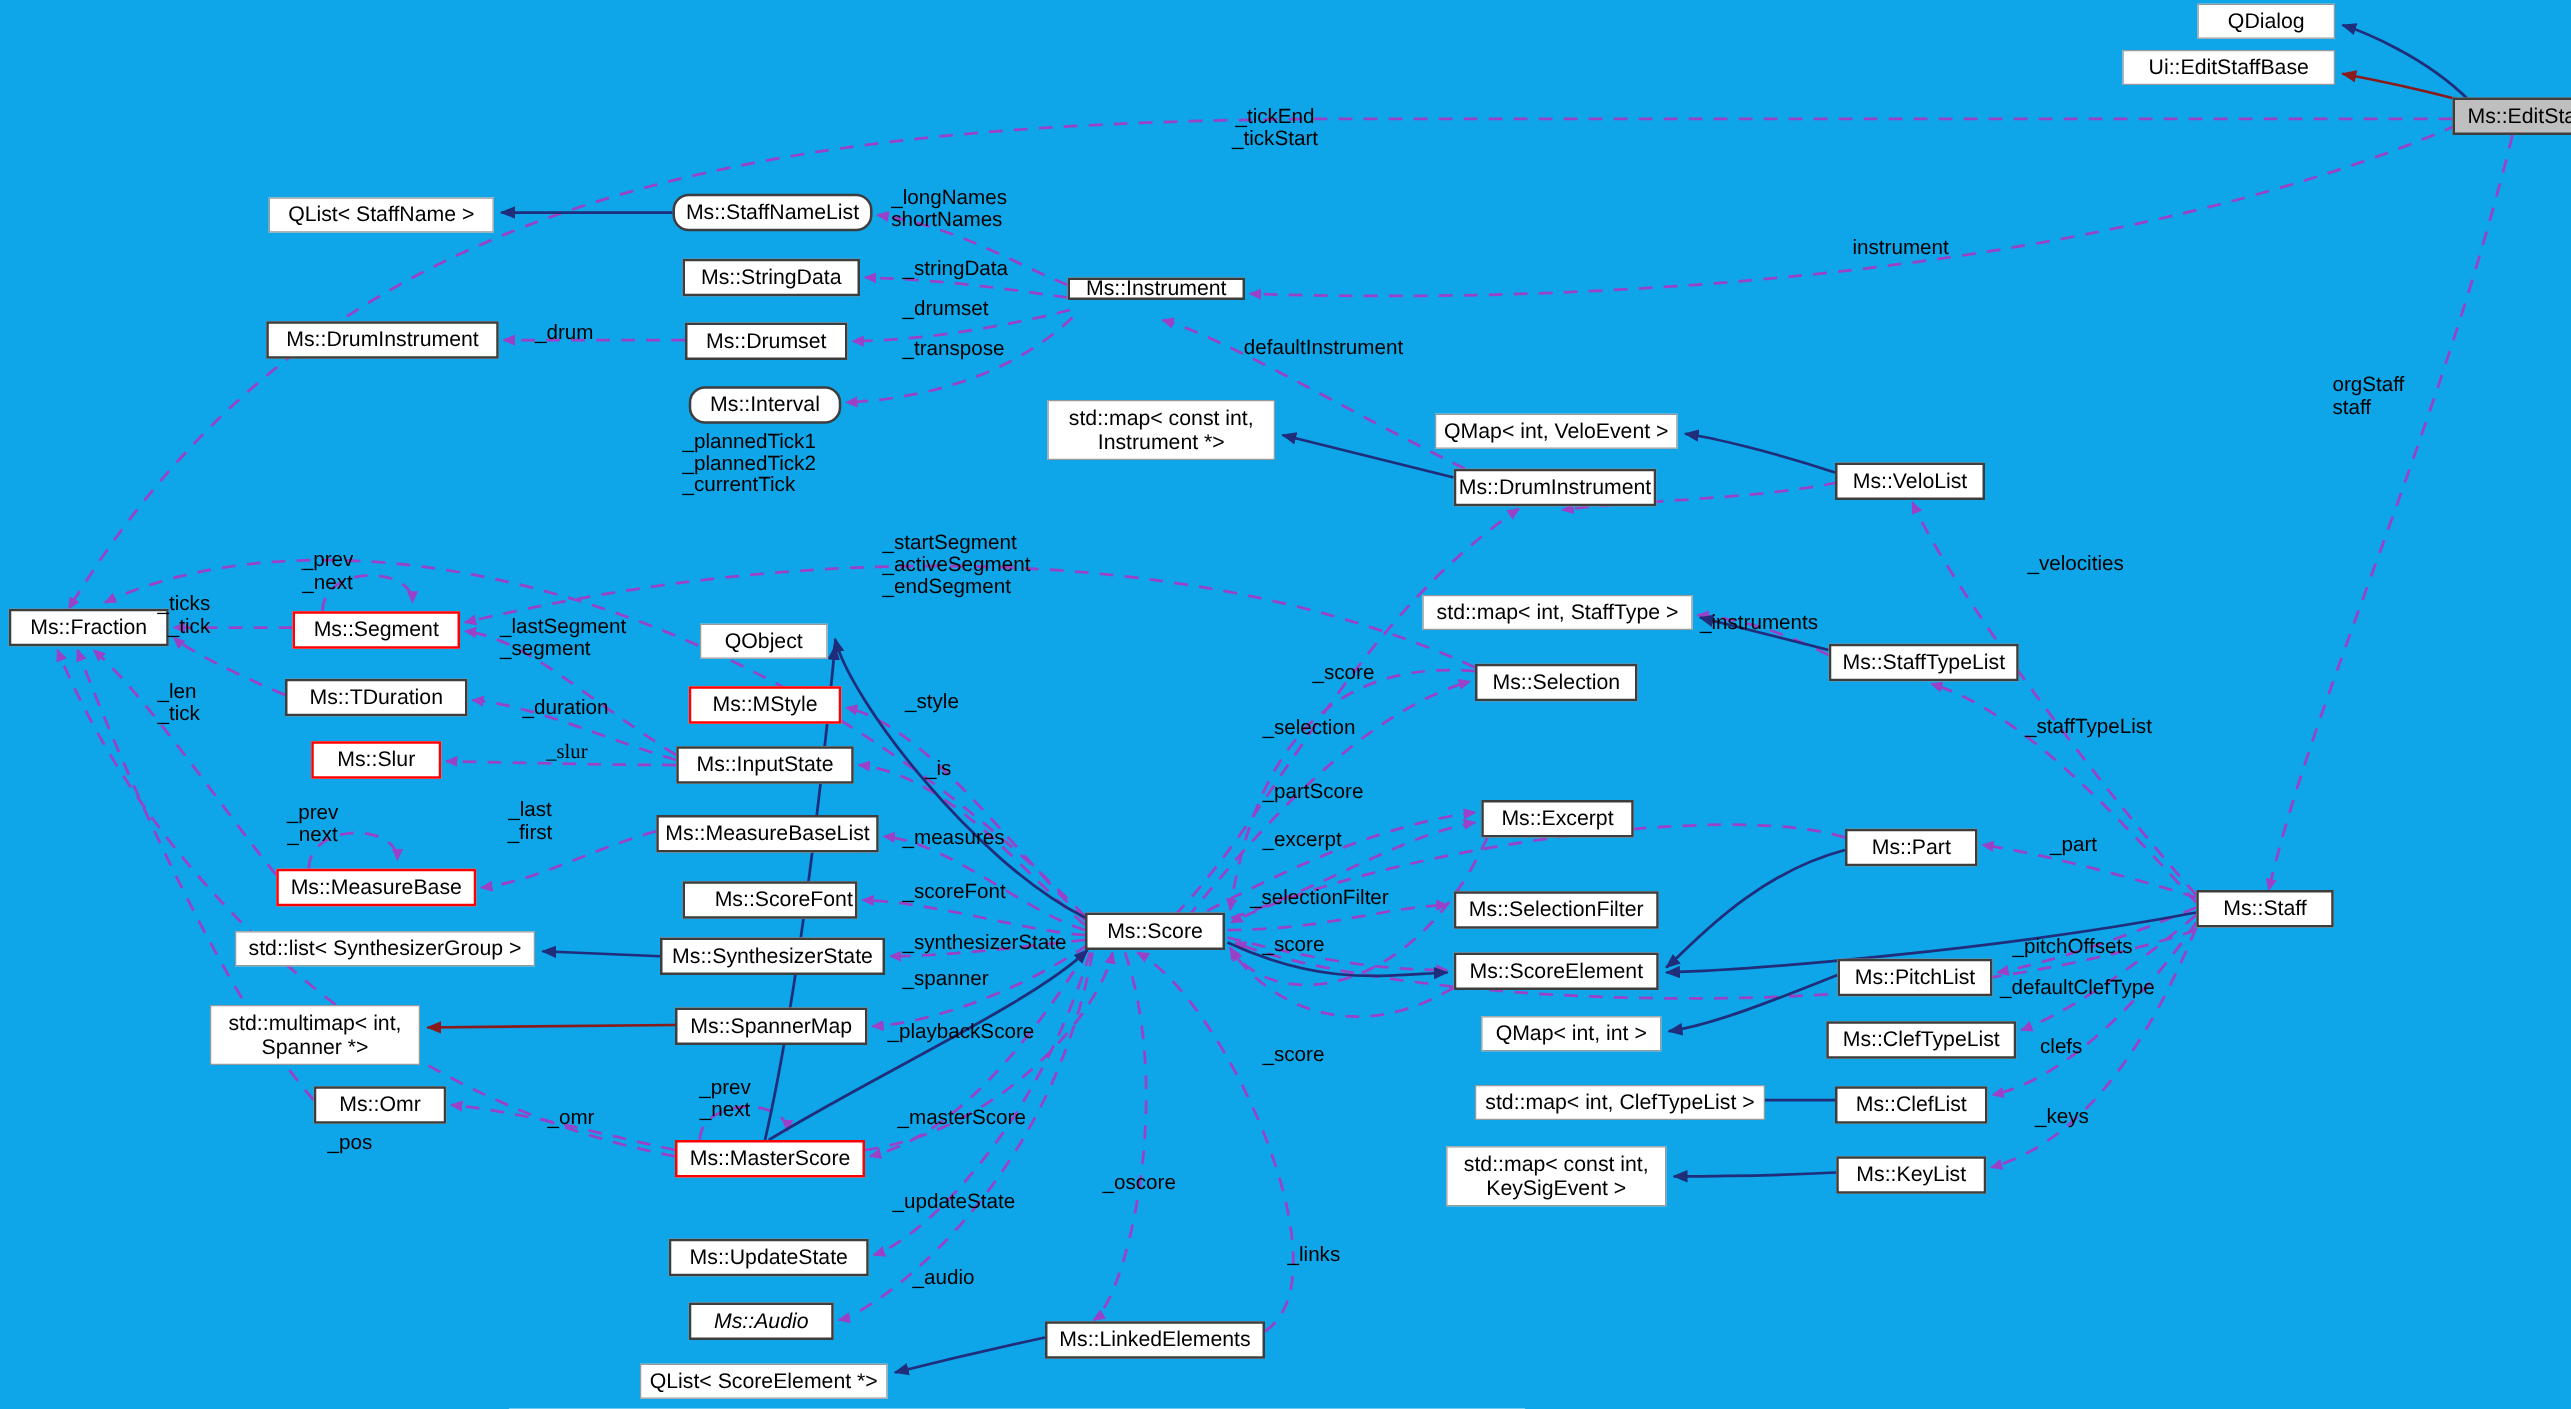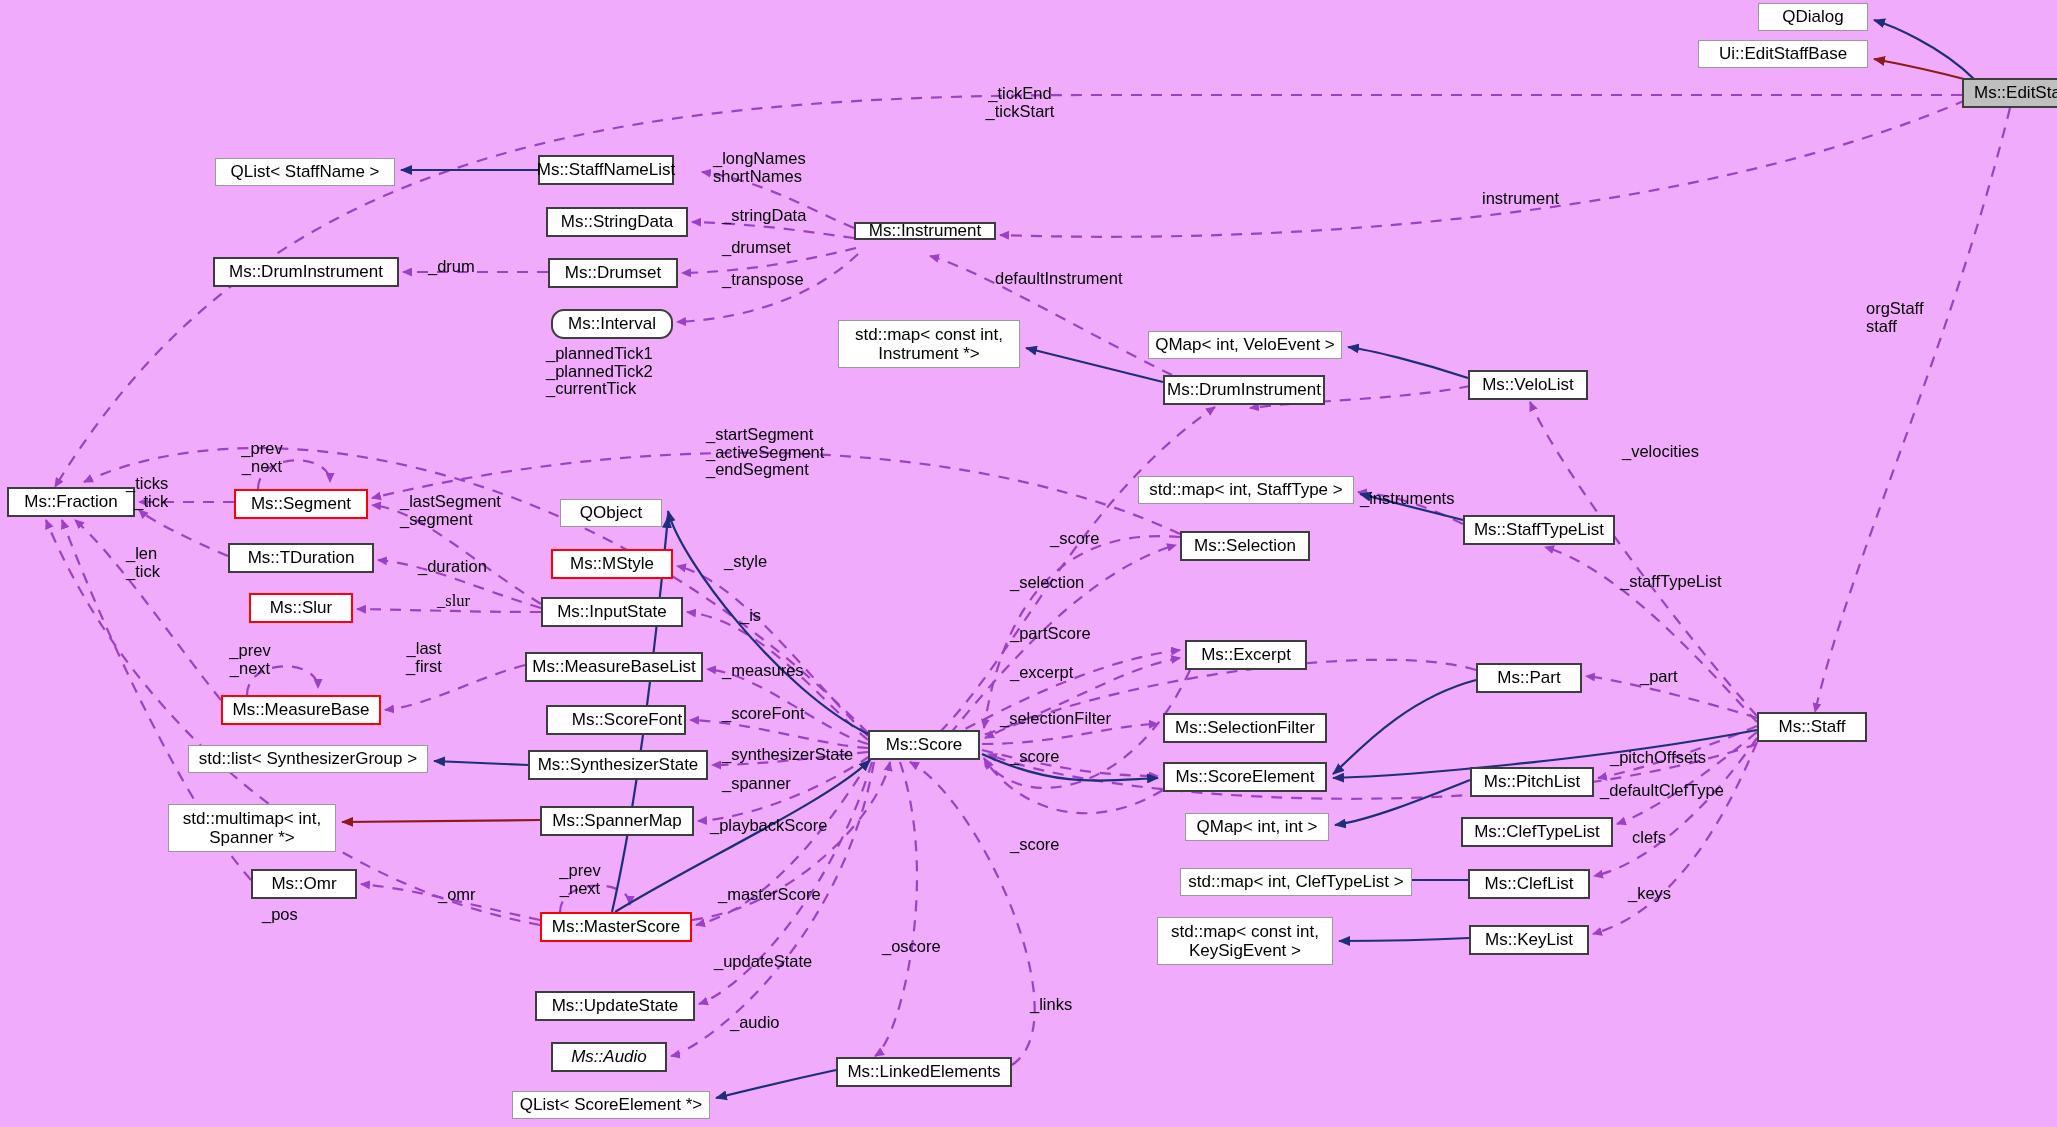--- a/index.html
+++ b/index.html
@@ -4,21 +4,21 @@
 <style>
   html, body {
     margin: 0;
     padding: 0;
     background: #ffffff;
   }
   #diagram {
     position: relative;
     width: 2057px;
     height: 1127px;
-    background: #f0abfc;
+    background: #0ea5e9;
     font-family: "Liberation Sans", sans-serif;
     overflow: hidden;
   }
   #edges {
     position: absolute;
     left: 0;
     top: 0;
     width: 2057px;
     height: 1127px;
     pointer-events: none;
@@ -224,21 +224,21 @@
 
       <path d="M540,820 L342,822"></path>
     </g>
   </svg>
 
   <div id="nodes">
       <div class="node " style="left: 1758px; top: 3px; width: 110px; height: 28px;">QDialog</div>
       <div class="node " style="left: 1698px; top: 40px; width: 170px; height: 28px;">Ui::EditStaffBase</div>
       <div class="node current" style="left: 1962px; top: 78px; width: 120px; height: 30px;">Ms::EditStaff</div>
       <div class="node " style="left: 215px; top: 158px; width: 180px; height: 28px;">QList&lt; StaffName &gt;</div>
-      <div class="node solid" style="left: 538px; top: 155px; width: 136px; height: 30px;">Ms::StaffNameList</div>
+      <div class="node solid" style="left: 538px; top: 155px; width: 160px; height: 30px; border-radius: 13px;">Ms::StaffNameList</div>
       <div class="node solid" style="left: 546px; top: 207px; width: 142px; height: 30px;">Ms::StringData</div>
       <div class="node solid" style="left: 213px; top: 257px; width: 186px; height: 30px;">Ms::DrumInstrument</div>
       <div class="node solid" style="left: 548px; top: 258px; width: 130px; height: 30px;">Ms::Drumset</div>
       <div class="node solid" style="left: 551px; top: 309px; width: 122px; height: 30px; border-radius: 13px;">Ms::Interval</div>
       <div class="node solid" style="left: 854px; top: 222px; width: 142px; height: 18px;">Ms::Instrument</div>
       <div class="node " style="left: 838px; top: 320px; width: 182px; height: 48px;">std::map&lt; const int,
 Instrument *&gt;</div>
       <div class="node " style="left: 1148px; top: 331px; width: 194px; height: 28px;">QMap&lt; int, VeloEvent &gt;</div>
       <div class="node solid" style="left: 1163px; top: 375px; width: 162px; height: 30px;">Ms::DrumInstrument</div>
       <div class="node solid" style="left: 1468px; top: 370px; width: 120px; height: 30px;">Ms::VeloList</div>

